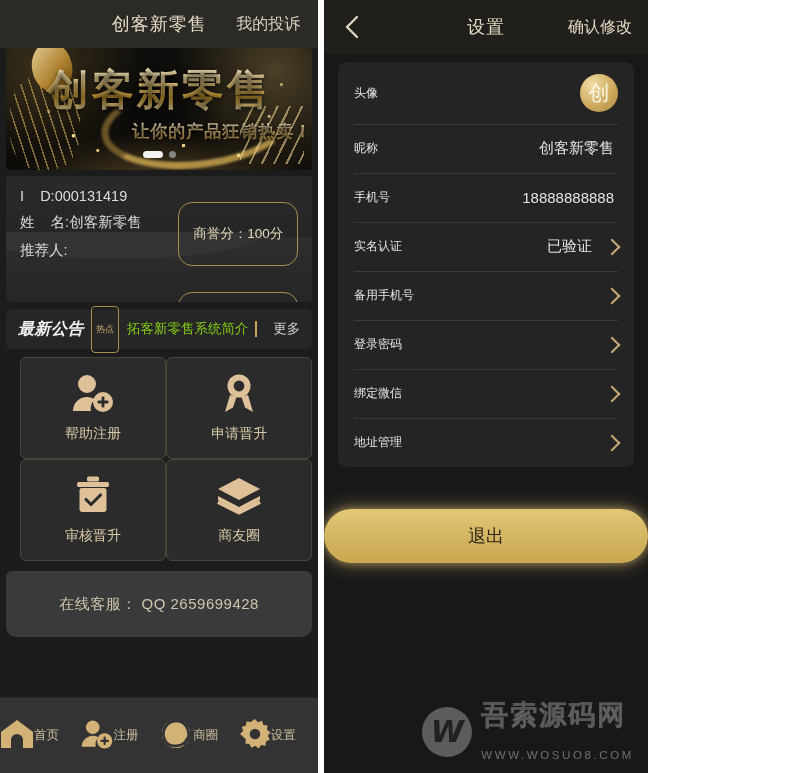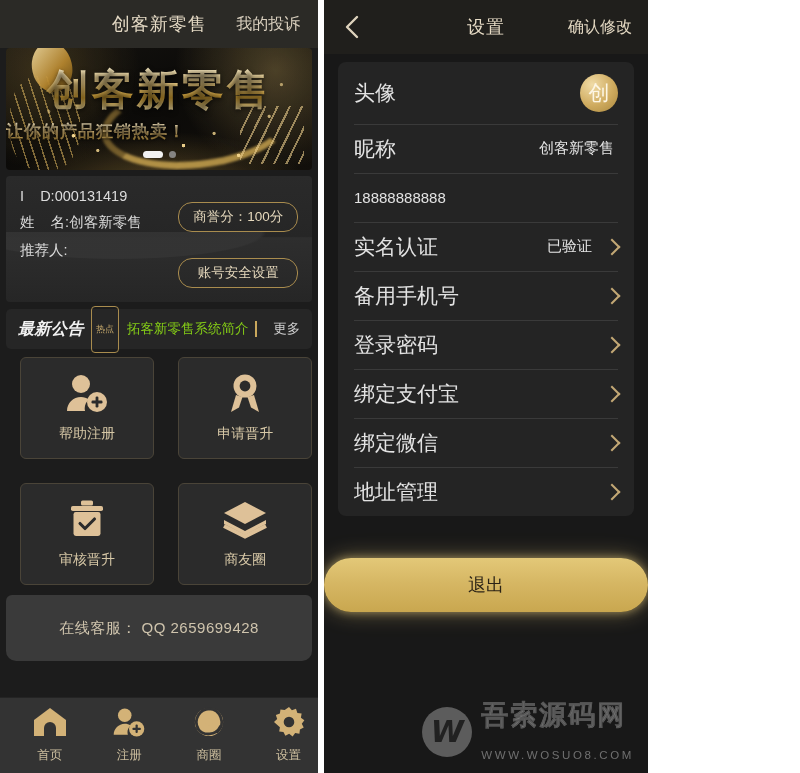--- a/index.html
+++ b/index.html
@@ -112,21 +112,21 @@
     letter-spacing: 3px;
     background: linear-gradient(180deg,#fff4d2 6%,#f0d086 38%,#c9992f 64%,#fbeec0 92%);
     -webkit-background-clip: text;
     background-clip: text;
     color: transparent;
     text-shadow: 0 2px 5px rgba(0,0,0,.6);
     font-family: "DejaVu Sans", sans-serif;
   }
   .banner-sub {
     position: absolute; left: 0; right: 0; top: 72px;
-    text-align: left;
+    text-align: right;
     font-size: 17px;
     font-weight: bold;
     letter-spacing: 1px;
     background: linear-gradient(180deg,#fff6da,#e3c077 55%,#b98d2c);
     -webkit-background-clip: text;
     background-clip: text;
     color: transparent;
     text-shadow: 0 1px 3px rgba(0,0,0,.7);
     font-family: Liberation Serif, serif;
   }
@@ -153,21 +153,21 @@
   .profile-lines { position: relative; z-index: 2; }
   .pline { font-size: 14.5px; color: #dcdcdc; margin-bottom: 9px; white-space: pre; }
   .pl-key { color: #dcdcdc; }
   .profile-btns { position: absolute; right: 14px; top: 26px; z-index: 3; }
   .gold-pill {
     display: block;
     border: 1px solid #a98c4e;
     border-radius: 14px;
     color: #e6d9bd;
     font-size: 13.5px;
-    padding: 5px 14px;
+    padding: 22px 14px;
     background: transparent;
     text-align: center;
     margin-bottom: 26px;
     white-space: nowrap;
   }
 
   
   .announce {
     margin: 7px 6px 0 6px;
     height: 40px;
@@ -193,21 +193,21 @@
   }
   .an-text { margin-left: 8px; font-size: 13.5px; color: #84cc16; flex: 1; }
   .an-divider { width: 2px; height: 16px; background: #c9a košer; background: #c9a75c; margin-right: 16px; }
   .an-more { font-size: 13.5px; color: #cfcfcf; }
 
   
   .grid {
     margin: 8px 6px 0 20px;
     display: grid;
     grid-template-columns: 1fr 1fr;
-    gap: 24px;
+    gap: 0;
     flex: 0 0 auto;
   }
   .card {
     height: 102px;
     border-radius: 6px;
     background: #2b2b2b;
     border: 1px solid #4a4438;
     display: flex;
     flex-direction: column;
     align-items: center;
@@ -236,24 +236,22 @@
     height: 76px;
     background: #333333;
     border-top: 1px solid #242424;
     display: flex;
     align-items: center;
     flex: 0 0 auto;
   }
   .nav-item {
     flex: 1;
     display: flex;
-    flex-direction: column;
-    align-items: center;
-    gap: 6px;
-    padding-left: 20px;
+    flex-direction: row;
+    align-items: center;
   }
   .nav-label { font-size: 12.5px; color: #cdbf9f; }
 
   
   .panel-right {
     position: relative;
     width: 400px; height: 773px;
     background: #181818;
     overflow: hidden;
   }
@@ -283,21 +281,21 @@
     align-items: center;
     padding: 0 16px;
     position: relative;
   }
   .srow + .srow::before {
     content: "";
     position: absolute; left: 16px; right: 16px; top: 0;
     height: 1px; background: #3a3a3a;
   }
   .srow.tall { height: 62px; }
-  .srow-label { font-size: 21px; color: #e3e3e3; flex: 1; }
+  .srow-label { font-size: 12px; color: #e3e3e3; flex: 1; }
   .srow-value { font-size: 15px; color: #e3e3e3; margin-right: 4px; }
   .chev { width: 12px; height: 12px; border-right: 2px solid #c3a875; border-top: 2px solid #c3a875; transform: rotate(45deg); margin-left: 10px; }
   .avatar {
     width: 38px; height: 38px; border-radius: 50%;
     background: radial-gradient(circle at 32% 28%, #f0dba6, #cfab5f 55%, #a9863c);
     color: #fdf6e4;
     font-size: 21px;
     display: flex; align-items: center; justify-content: center;
     font-family: "DejaVu Sans", sans-serif;
   }
@@ -525,43 +523,40 @@
         <span class="srow-label">头像</span>
         <span class="avatar">创</span>
       </div>
 
       <div class="srow">
         <span class="srow-label">昵称</span>
         <span class="srow-value">创客新零售</span>
       </div>
 
       <div class="srow">
+        <span class="srow-label">手机号</span>
         <span class="srow-value">18888888888</span>
       </div>
 
       <div class="srow">
         <span class="srow-label">实名认证</span>
         <span class="srow-value">已验证</span>
         <span class="chev"></span>
       </div>
 
       <div class="srow">
         <span class="srow-label">备用手机号</span>
         <span class="chev"></span>
       </div>
 
       <div class="srow">
         <span class="srow-label">登录密码</span>
         <span class="chev"></span>
       </div>
 
-      <div class="srow">
-        <span class="srow-label">绑定支付宝</span>
-        <span class="chev"></span>
-      </div>
 
       <div class="srow">
         <span class="srow-label">绑定微信</span>
         <span class="chev"></span>
       </div>
 
       <div class="srow">
         <span class="srow-label">地址管理</span>
         <span class="chev"></span>
       </div>

